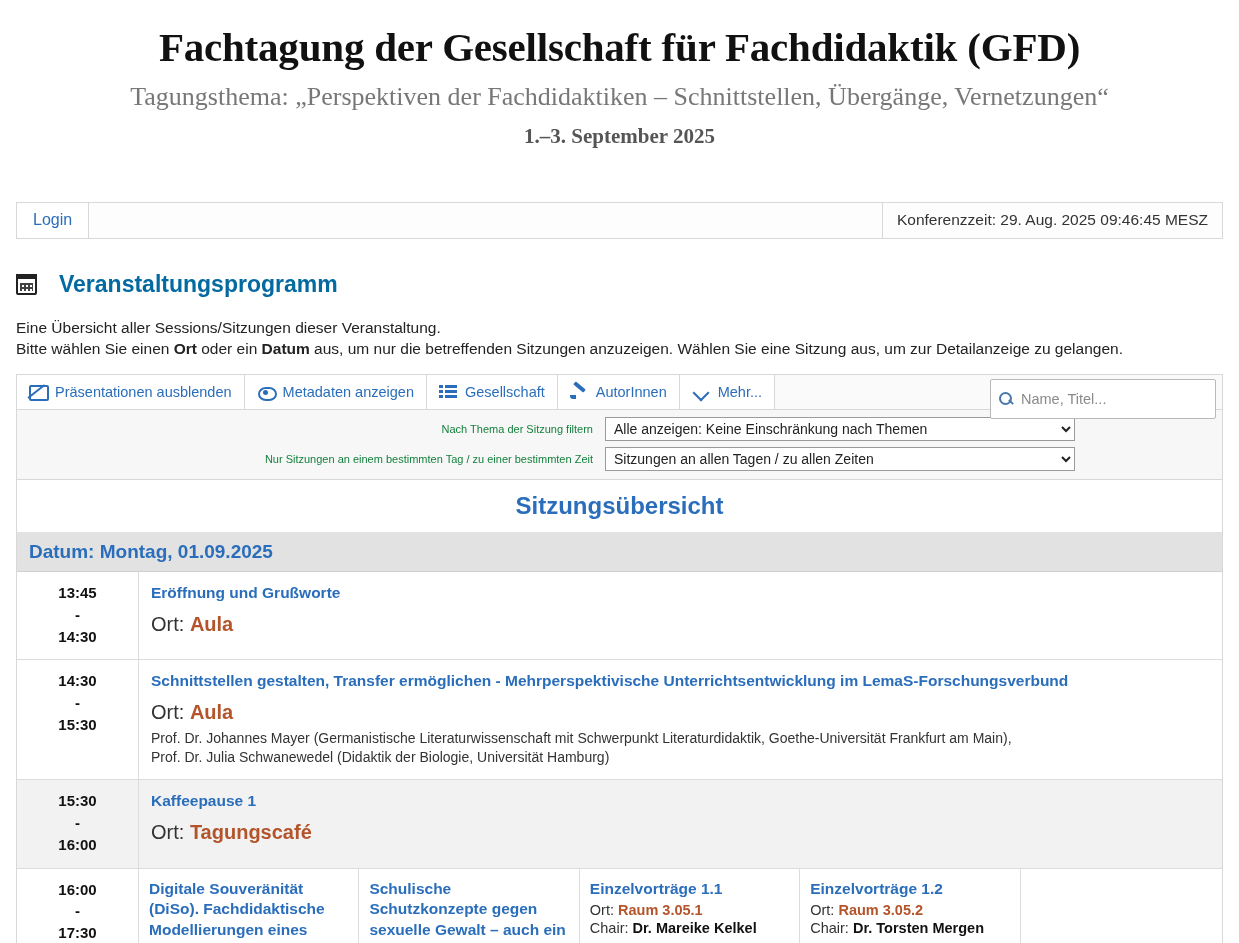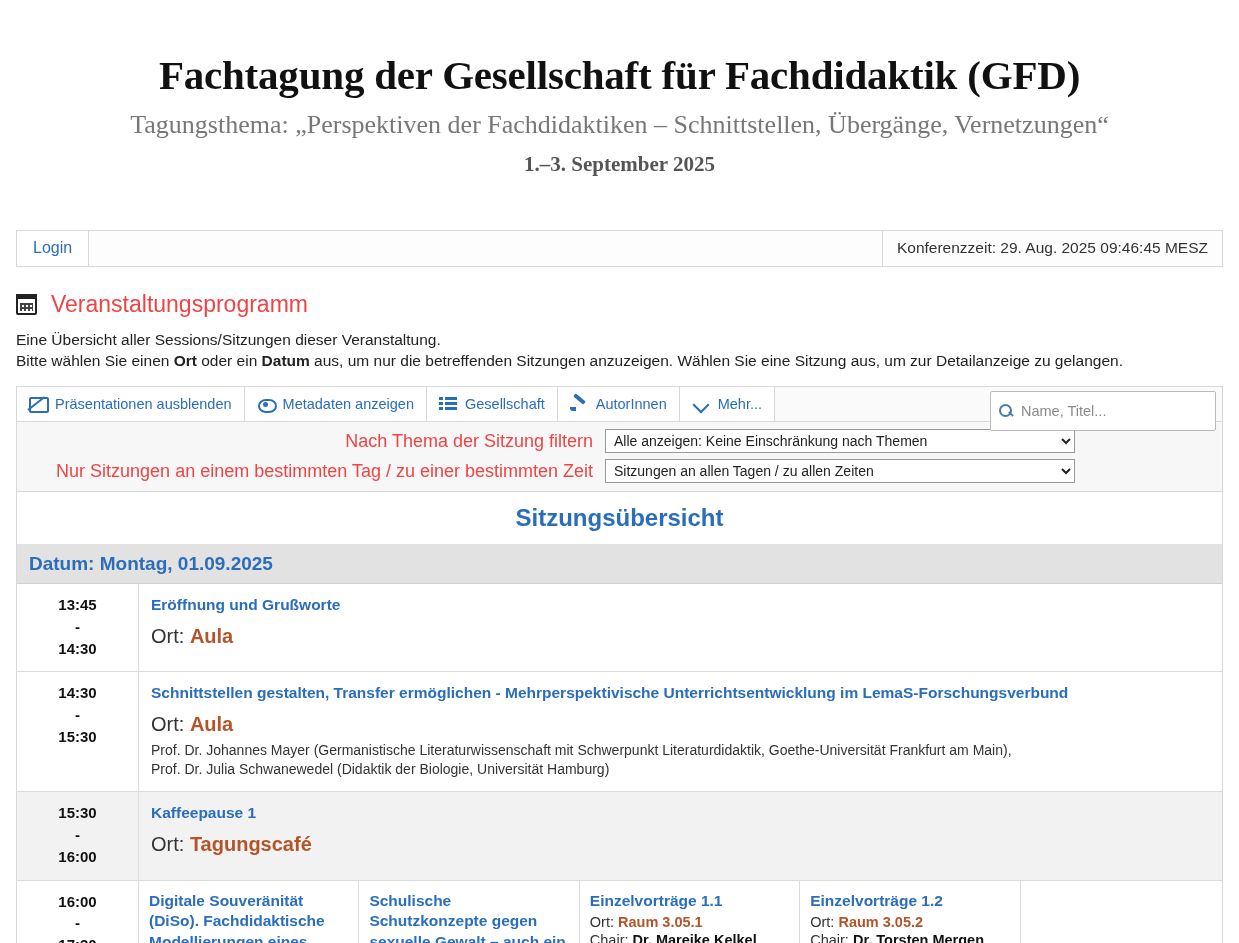--- a/index.html
+++ b/index.html
@@ -15,21 +15,21 @@
     color: #222222;
     overflow: hidden;
   }
   .page {
     width: 1239px;
     padding: 0 16px;
   }
   
   .conf-header {
     text-align: center;
-    padding-top: 52px;
+    padding-top: 24px;
     padding-bottom: 10px;
   }
   .conf-title {
     font-family: "Liberation Serif", serif;
     font-size: 41px;
     font-weight: bold;
     color: #111111;
     letter-spacing: -0.2px;
     line-height: 1.15;
   }
@@ -71,24 +71,24 @@
     white-space: nowrap;
   }
   
   .section-head {
     display: flex;
     align-items: center;
     gap: 10px;
     margin-top: 20px;
   }
   .section-head h2 {
-    margin: 4px;
+    margin: 12px;
     font-size: 23px;
-    font-weight: normal;
-    color: #ef4444;
+    font-weight: bold;
+    color: #0369a1;
     font-family: "Liberation Sans", sans-serif;
   }
   .cal-icon {
     width: 21px; height: 21px;
     border: 2px solid #222;
     border-radius: 2px;
     position: relative;
     display: inline-block;
   }
   .cal-icon:before {
@@ -231,22 +231,22 @@
   }
   .filter-row {
     display: flex;
     align-items: center;
     padding: 3px 8px;
   }
   .filter-label {
     width: 580px;
     text-align: right;
     padding-right: 12px;
-    font-size: 18px;
-    color: #ef4444;
+    font-size: 11px;
+    color: #15803d;
   }
   .filter-select {
     width: 470px;
     height: 24px;
     font-size: 14px;
     font-family: "Liberation Sans", sans-serif;
     border: 1px solid #9a9a9a;
     background: #ffffff;
     color: #222;
     padding-left: 4px;

